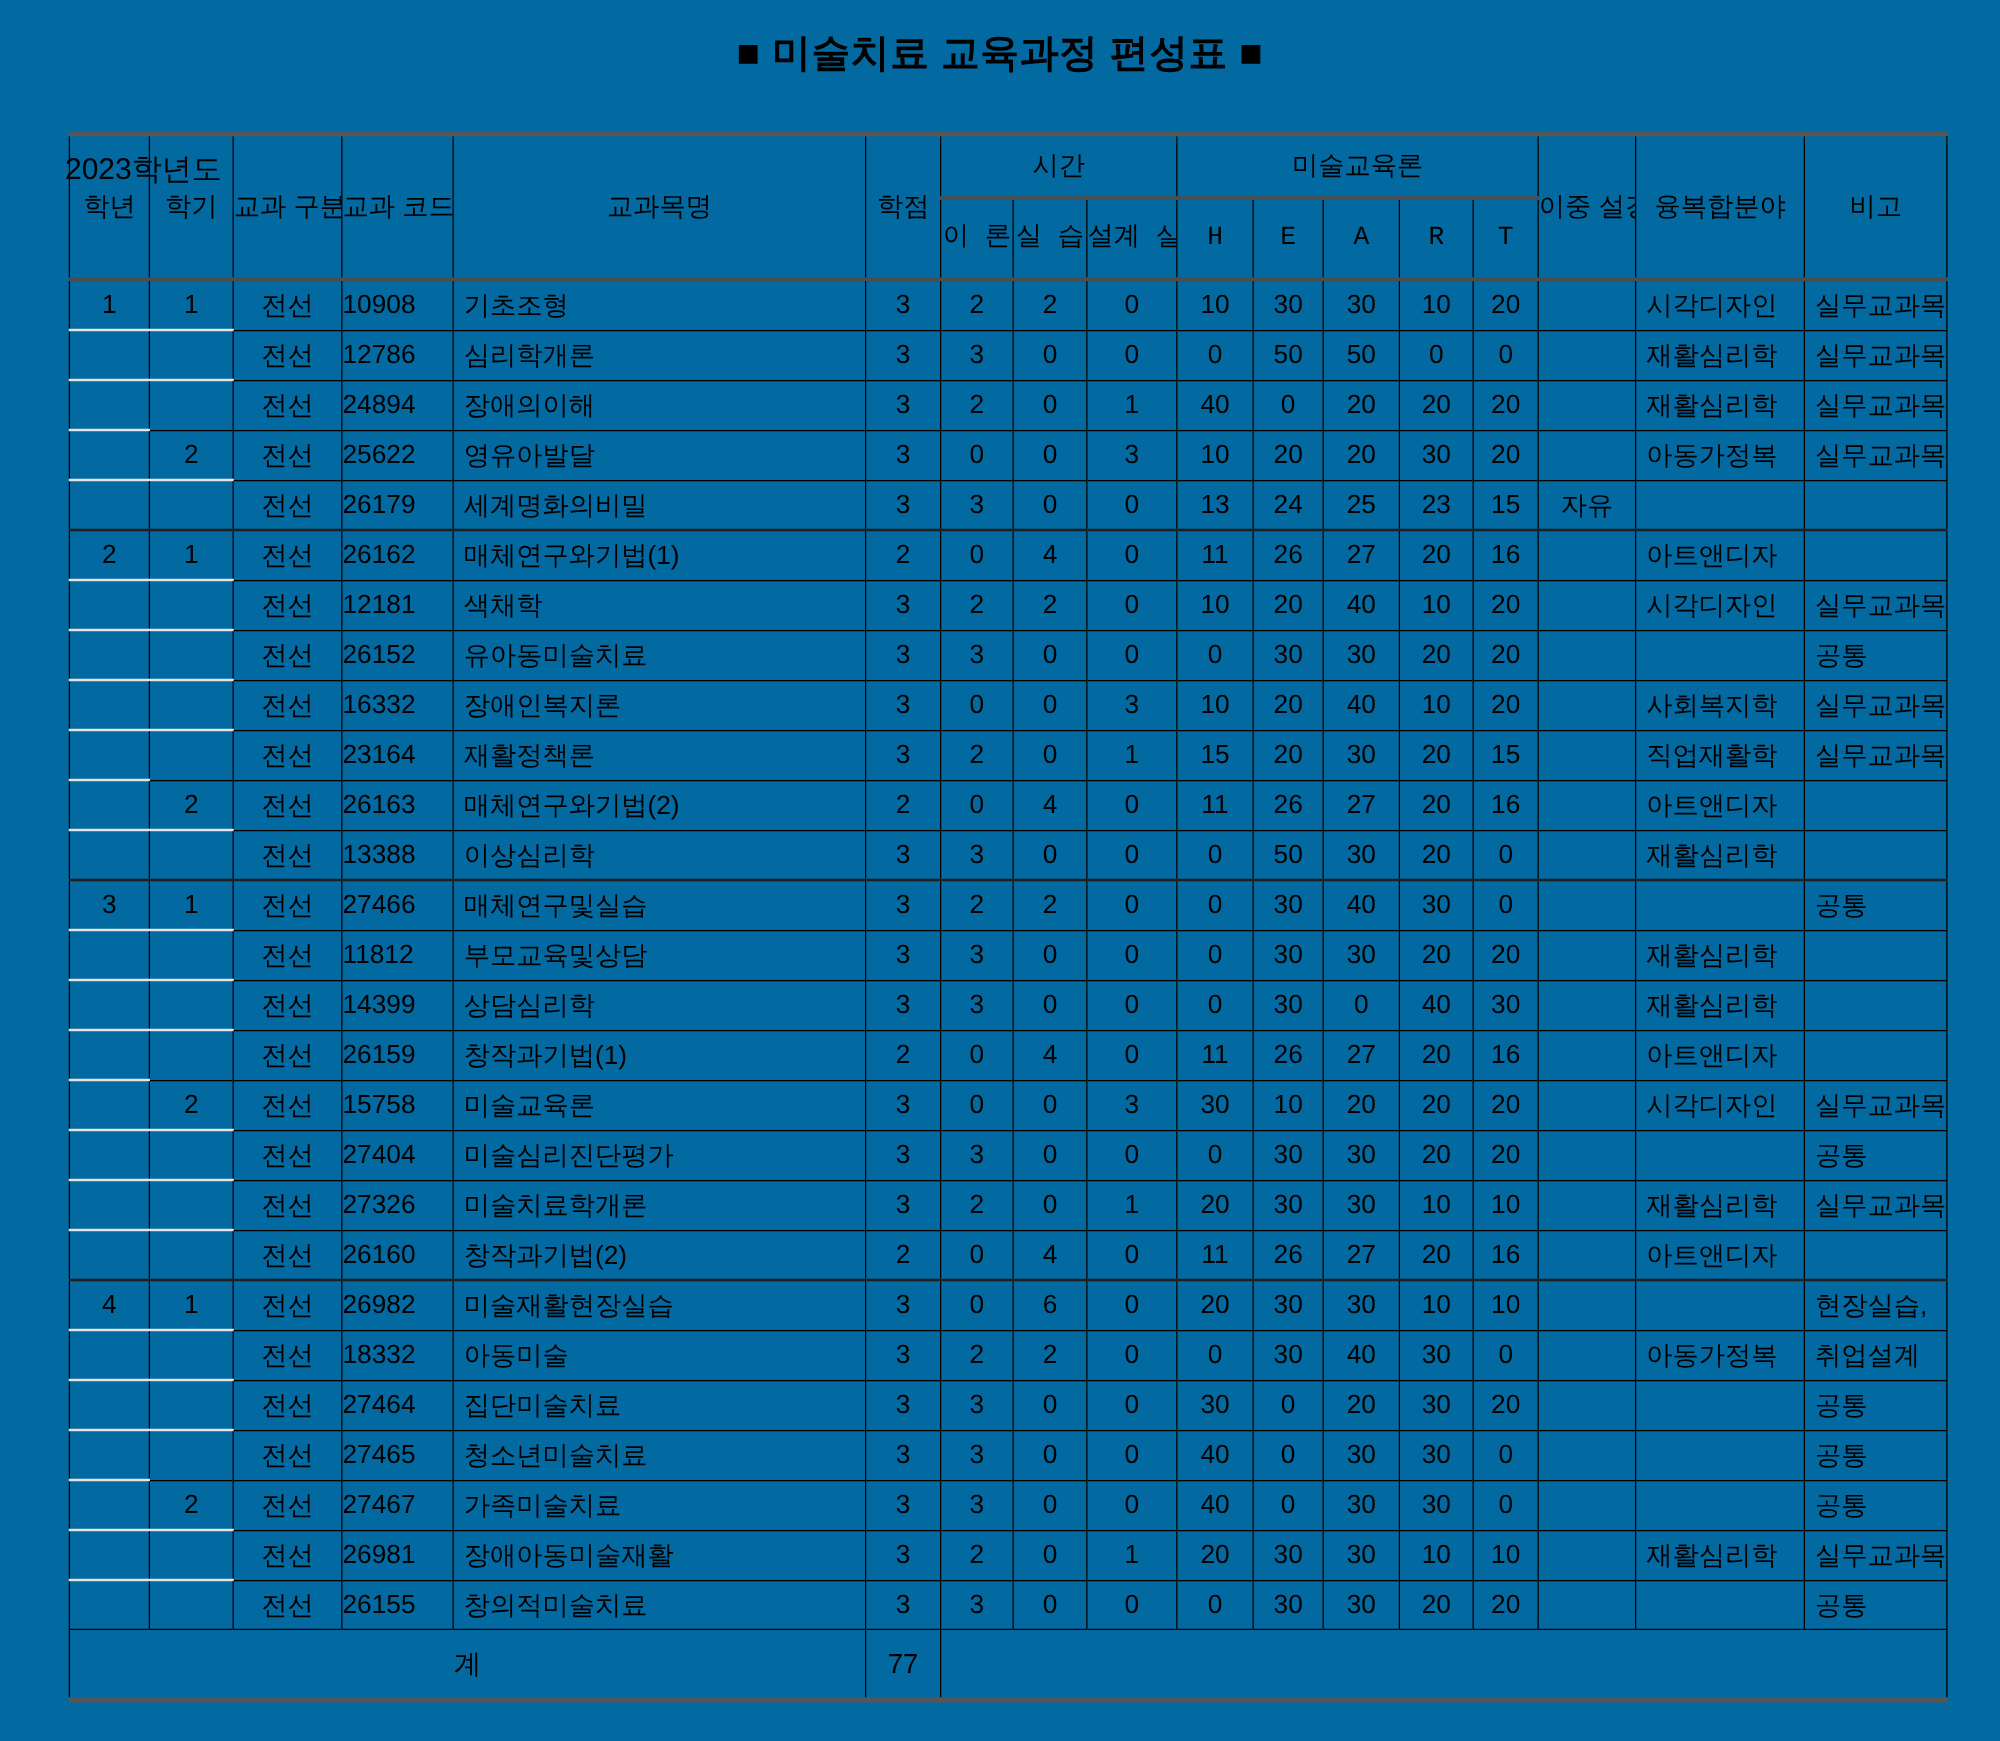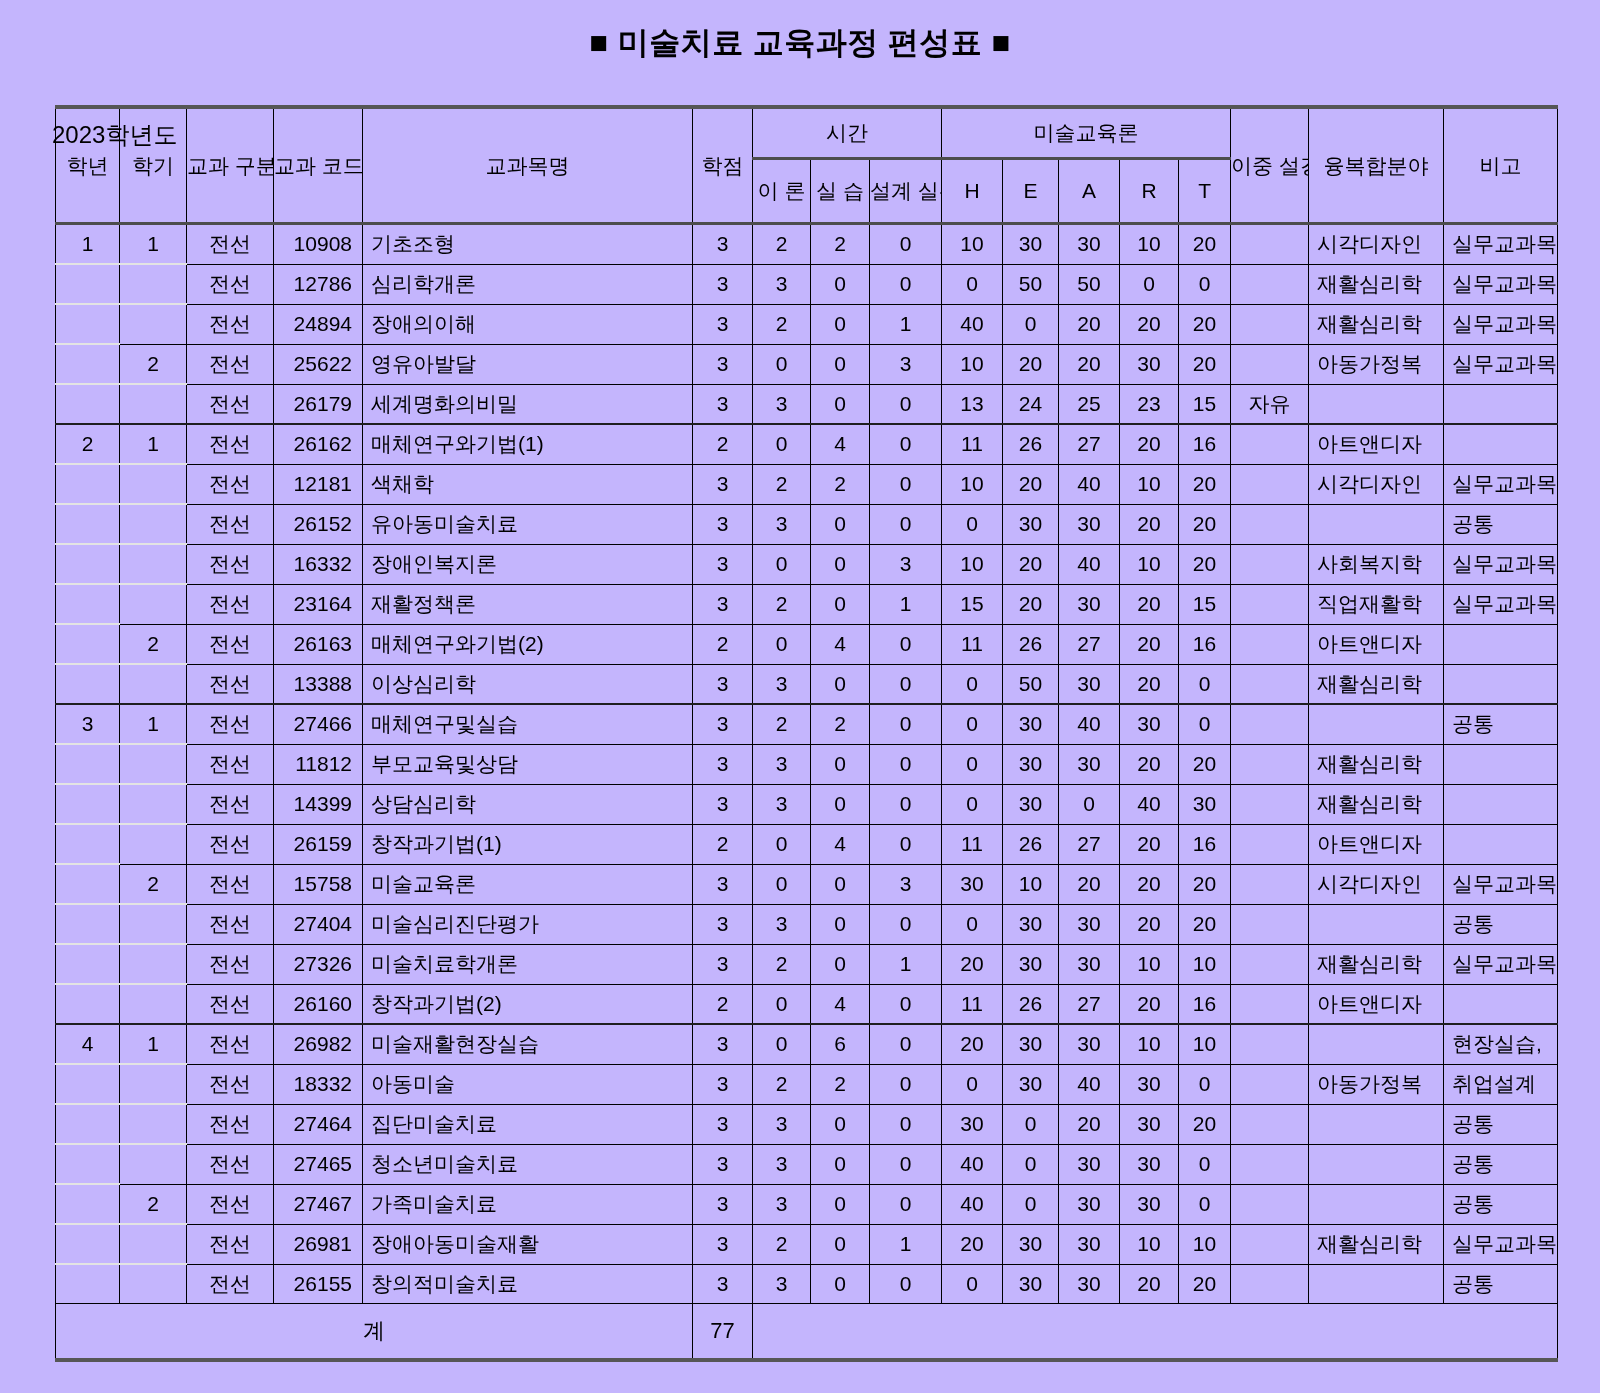--- a/index.html
+++ b/index.html
@@ -1,17 +1,17 @@
 <!DOCTYPE html>
 <html><head>
 <meta charset="utf-8">
 <style>
   html,body{margin:0;padding:0;background:#ffffff;}
   .page{
-    position:relative;width:1600px;height:1393px;background:#c4b5fd;
+    position:relative;width:1600px;height:1393px;background:#0369a1;
     font-family:"Liberation Sans","DejaVu Sans",sans-serif;color:#000;
     overflow:hidden;
   }
   .title{
     position:absolute;top:22px;left:0;width:100%;text-align:center;
     font-size:31px;font-weight:bold;letter-spacing:0.5px;
   }
   .year-label{
     position:absolute;top:74px;left:52px;font-size:24px;font-weight:400;margin-top:45px;
   }
@@ -24,24 +24,24 @@
   }
   table.grid th, table.grid td{
     border-left:1px solid #000;
     border-top:1px solid #000;
     padding:0;margin:0;text-align:center;vertical-align:middle;
     font-weight:400;overflow:hidden;white-space:nowrap;
   }
   thead tr.h1 th{height:48px;border-top:none;}
   thead tr.h2 th{height:62px;}
   thead th{white-space:pre-line;line-height:1.2;border-bottom:3px solid #4d4d4d;}
-  thead tr.h2 th{border-top:2px solid #f97316;}
+  thead tr.h2 th{border-top:2px solid #f97316;font-family:Liberation Mono, monospace;}
   tbody td{height:38px;}
   tbody td.left{text-align:left;padding-left:8px;}
-  tbody td.code{text-align:right;padding-right:10px;}
+  tbody td.code{text-align:left;padding-right:10px;}
   tbody tr.ys td{border-top:2px solid #1f1f1f;}
   tbody td.cont{border-top:2px solid #e3e3e3;}
   tfoot td{height:54px;border-top:3px solid #4d4d4d;font-size:22px;}
   .footnote{
     position:absolute;top:1332px;left:60px;font-size:24px;font-weight:400;
   }
 </style>
 </head>
 <body>
 

